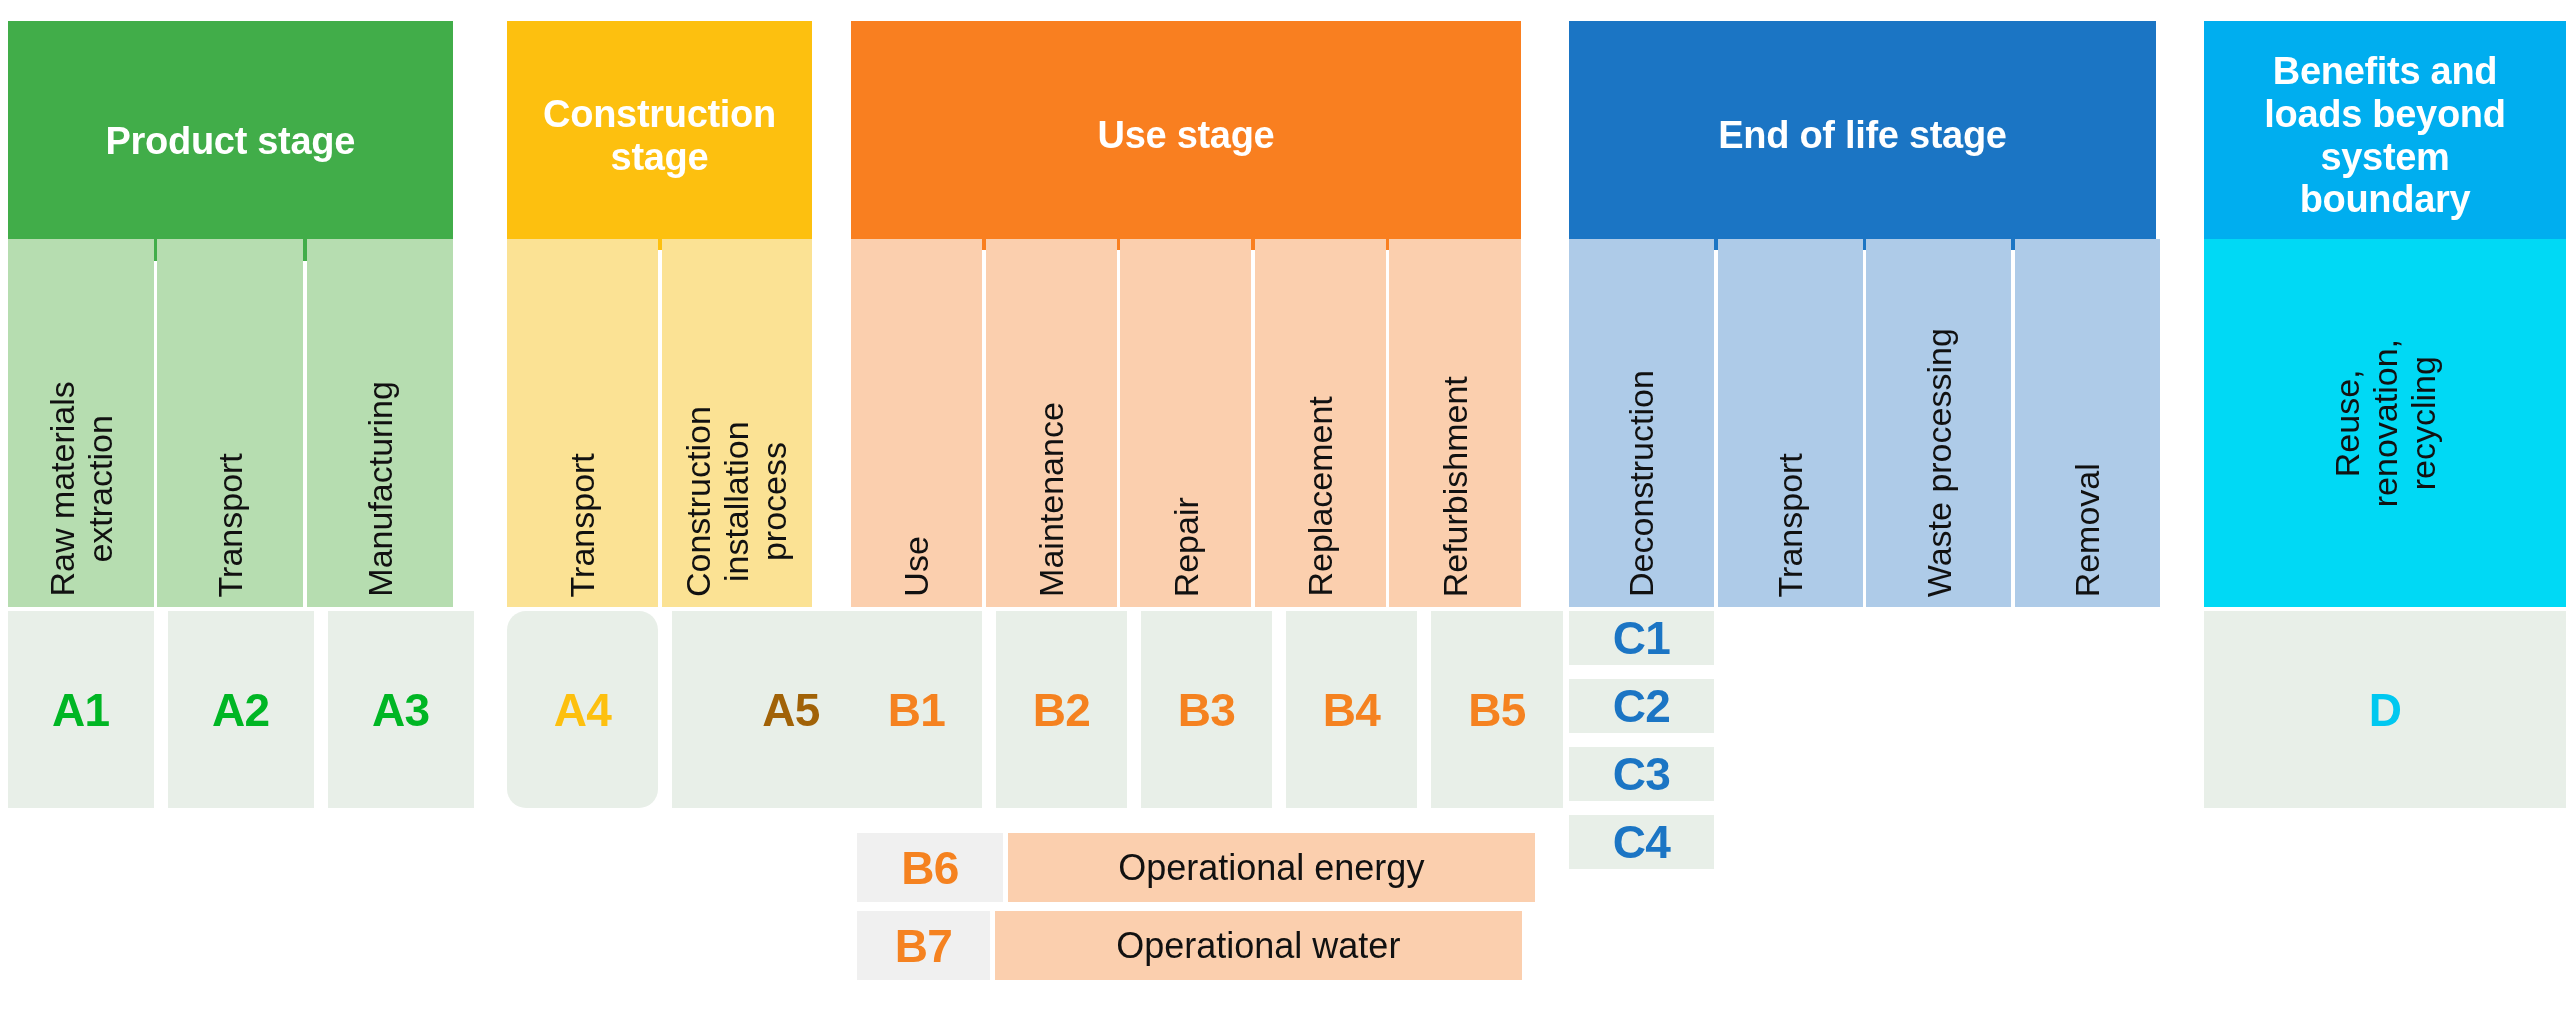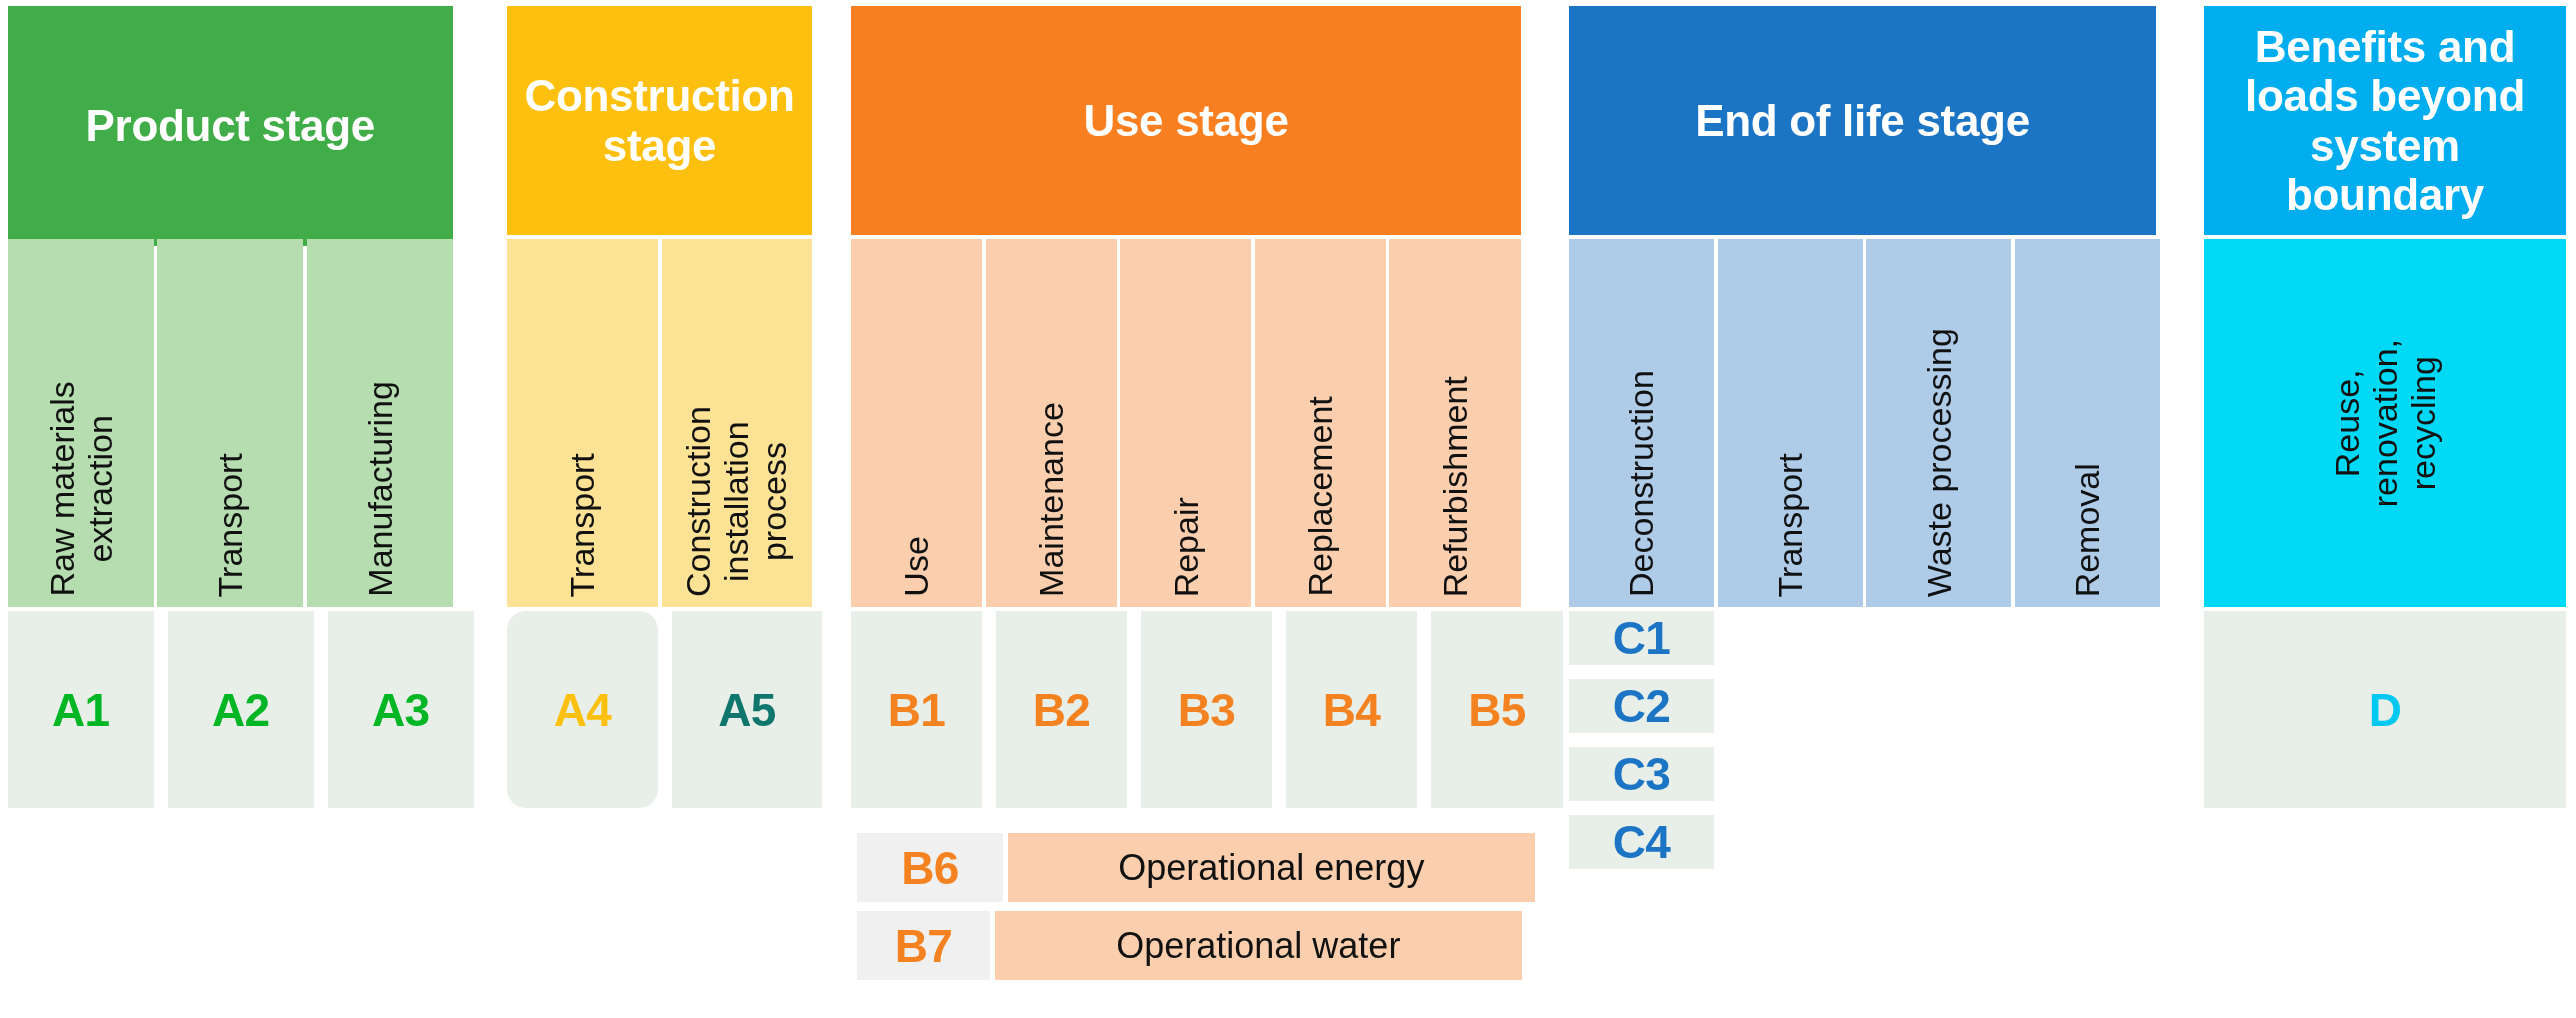--- a/index.html
+++ b/index.html
@@ -8,26 +8,26 @@
     background:#ffffff;
     font-family:"Liberation Sans","DejaVu Sans",sans-serif;
     overflow:hidden;
   }
   #board{position:relative;width:2576px;height:1019px;}
 
   
   .stage{position:absolute;top:6px;}
 
   .stage-header{
-    position:absolute;left:0;top:0;
+    position:absolute;left:0;top:15px;
     display:flex;align-items:center;justify-content:center;
     text-align:center;
     color:#ffffff;
     font-weight:bold;
-    font-size:44px;
+    font-size:38px;
     line-height:1.12;
     letter-spacing:-0.3px;
     padding:0 4.8px;
     box-sizing:border-box;
   }
 
   
   .subrow{position:absolute;left:0;display:flex;gap:3.6px;}
   .subcell{
     position:relative;
@@ -113,21 +113,21 @@
       </div>
       <div class="subcell" style="width:150px;height:368px;background:#fbe294;">
         <span class="vtext">Construction
 installation
 process</span>
       </div>
     </div>
 
     <div class="coderow" style="top:605px;height:197px;">
       <div class="codecell" style="width:151px;height:197px;color:#fdc00f;border-radius:19px;">A4</div>
-      <div class="codecell" style="width:150px;height:197px;color:#0f766e;">A5</div>
+      <div class="codecell" style="width:150px;height:197px;color:#a16207;padding-left:44px;">A5</div>
     </div>
   </div>
 
   <div class="stage" style="left:851px;width:670px;">
     <div class="stage-header" style="width:670px;height:229px;background:#f97f20;">Use stage</div>
 
     <div class="subrow" style="top:233px;height:368px;">
       <div class="subcell" style="width:131px;height:368px;background:#fbcfae;">
         <span class="vtext">Use</span>
       </div>

